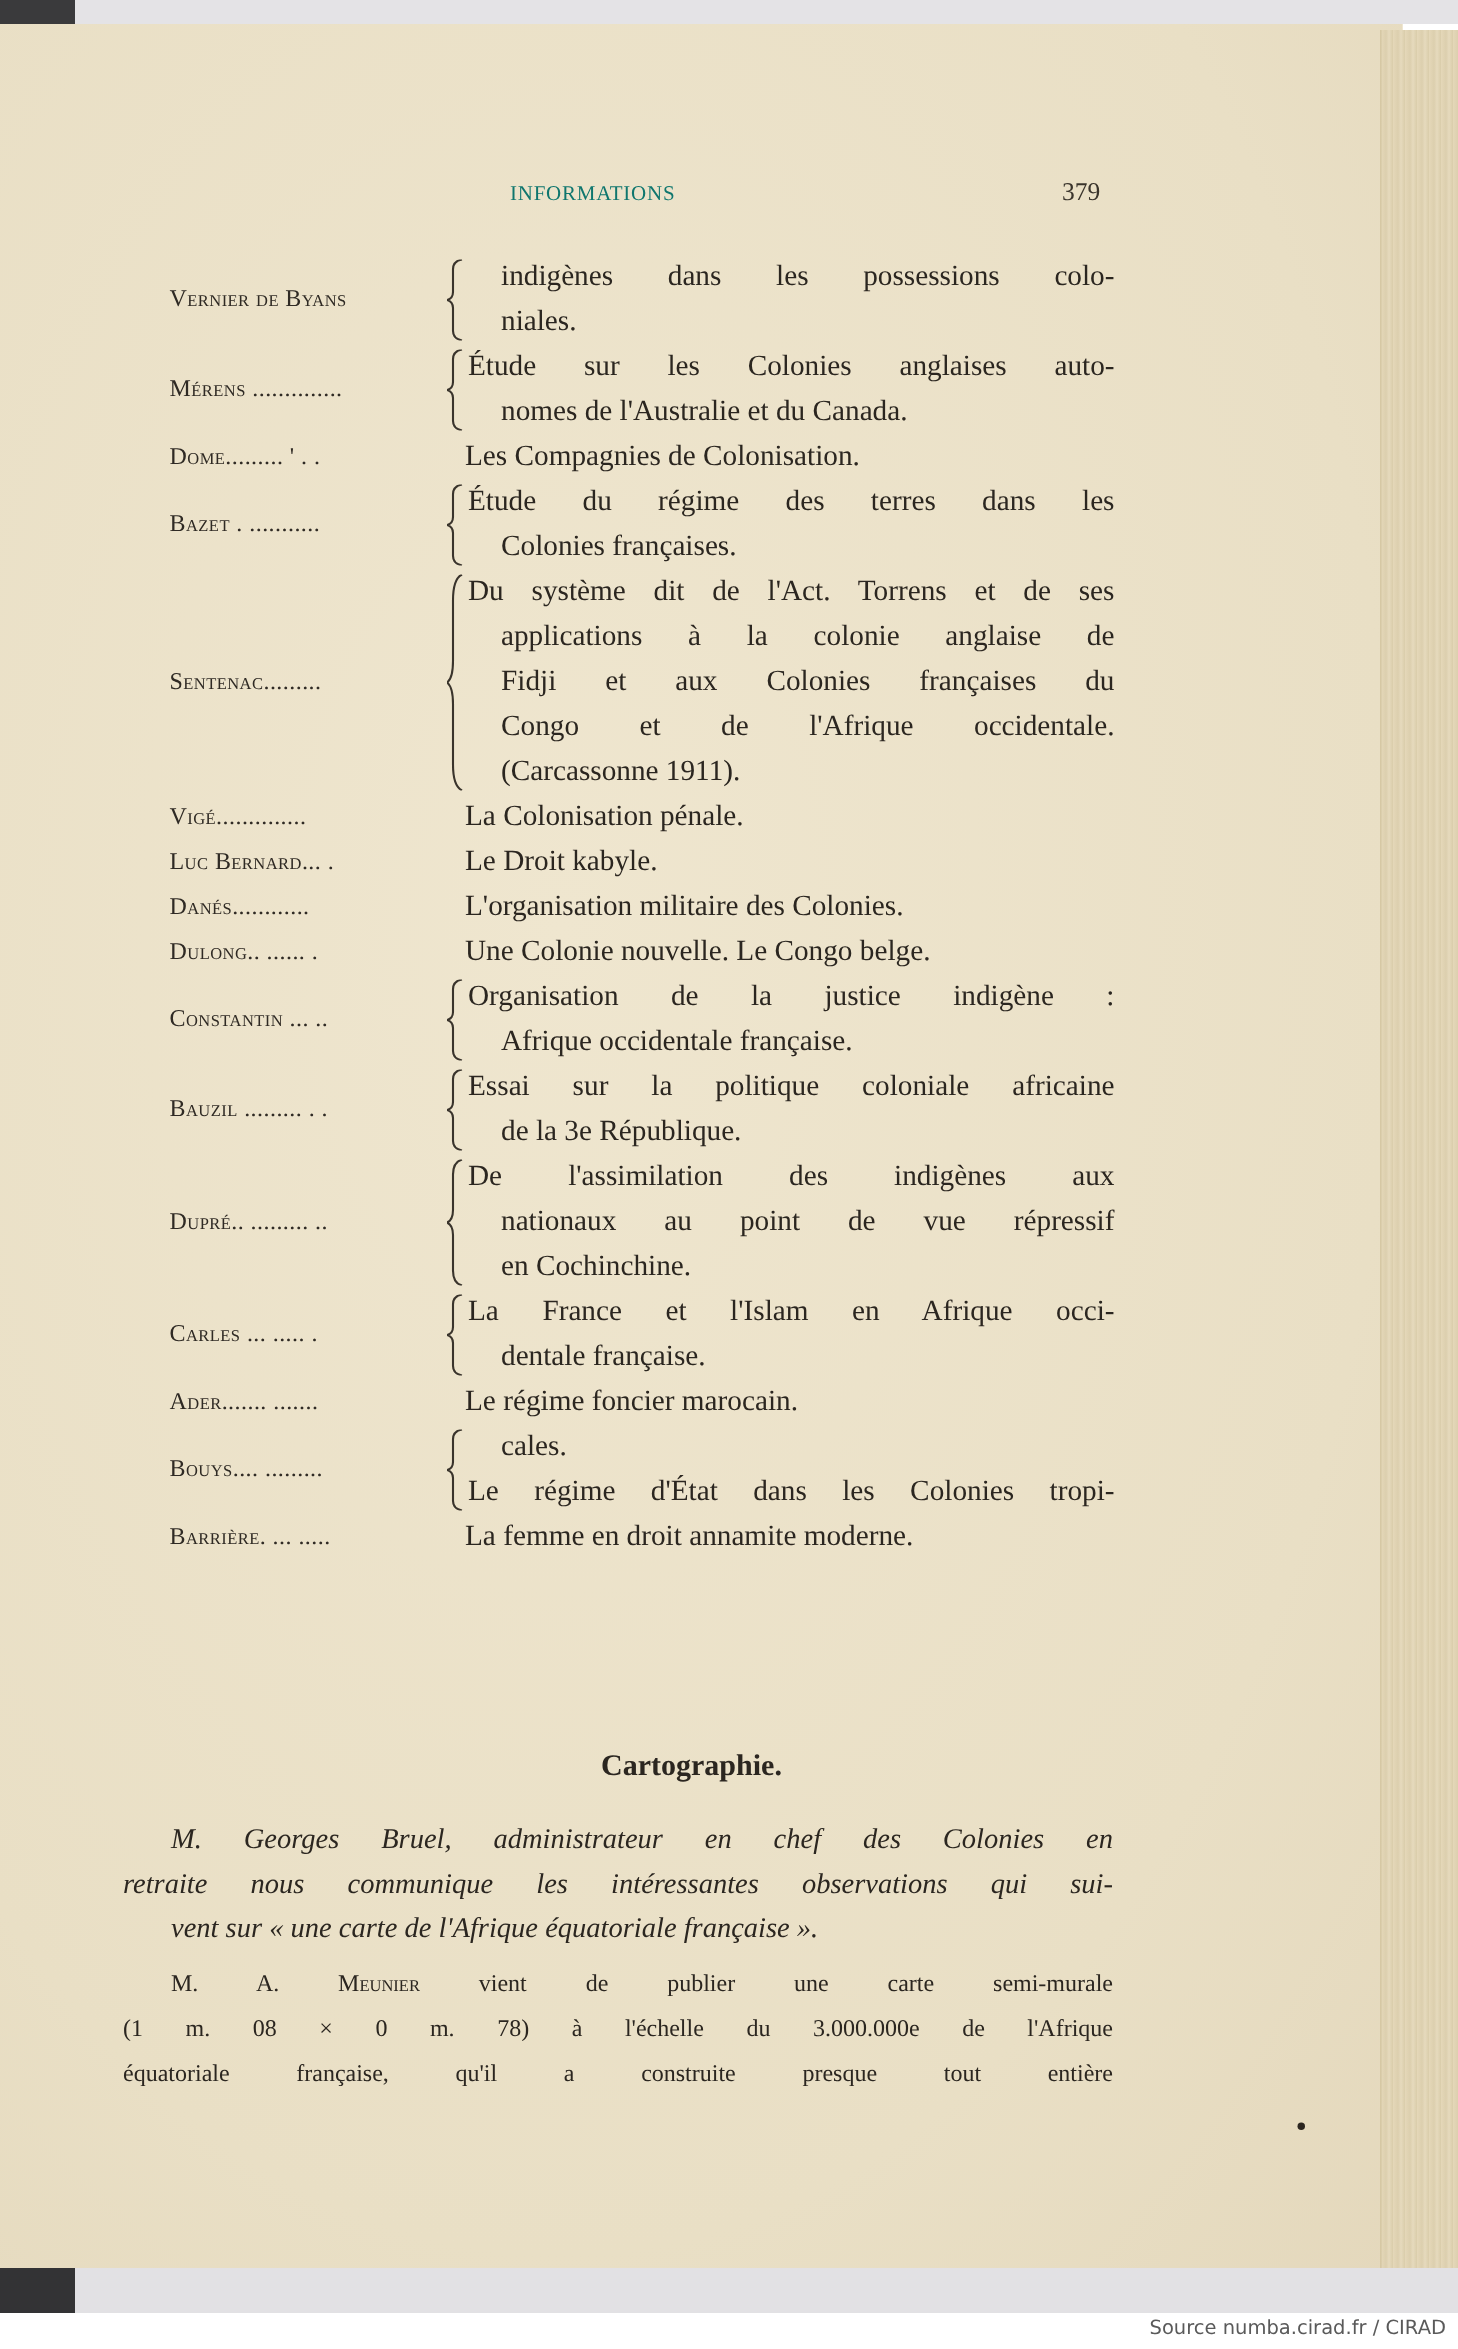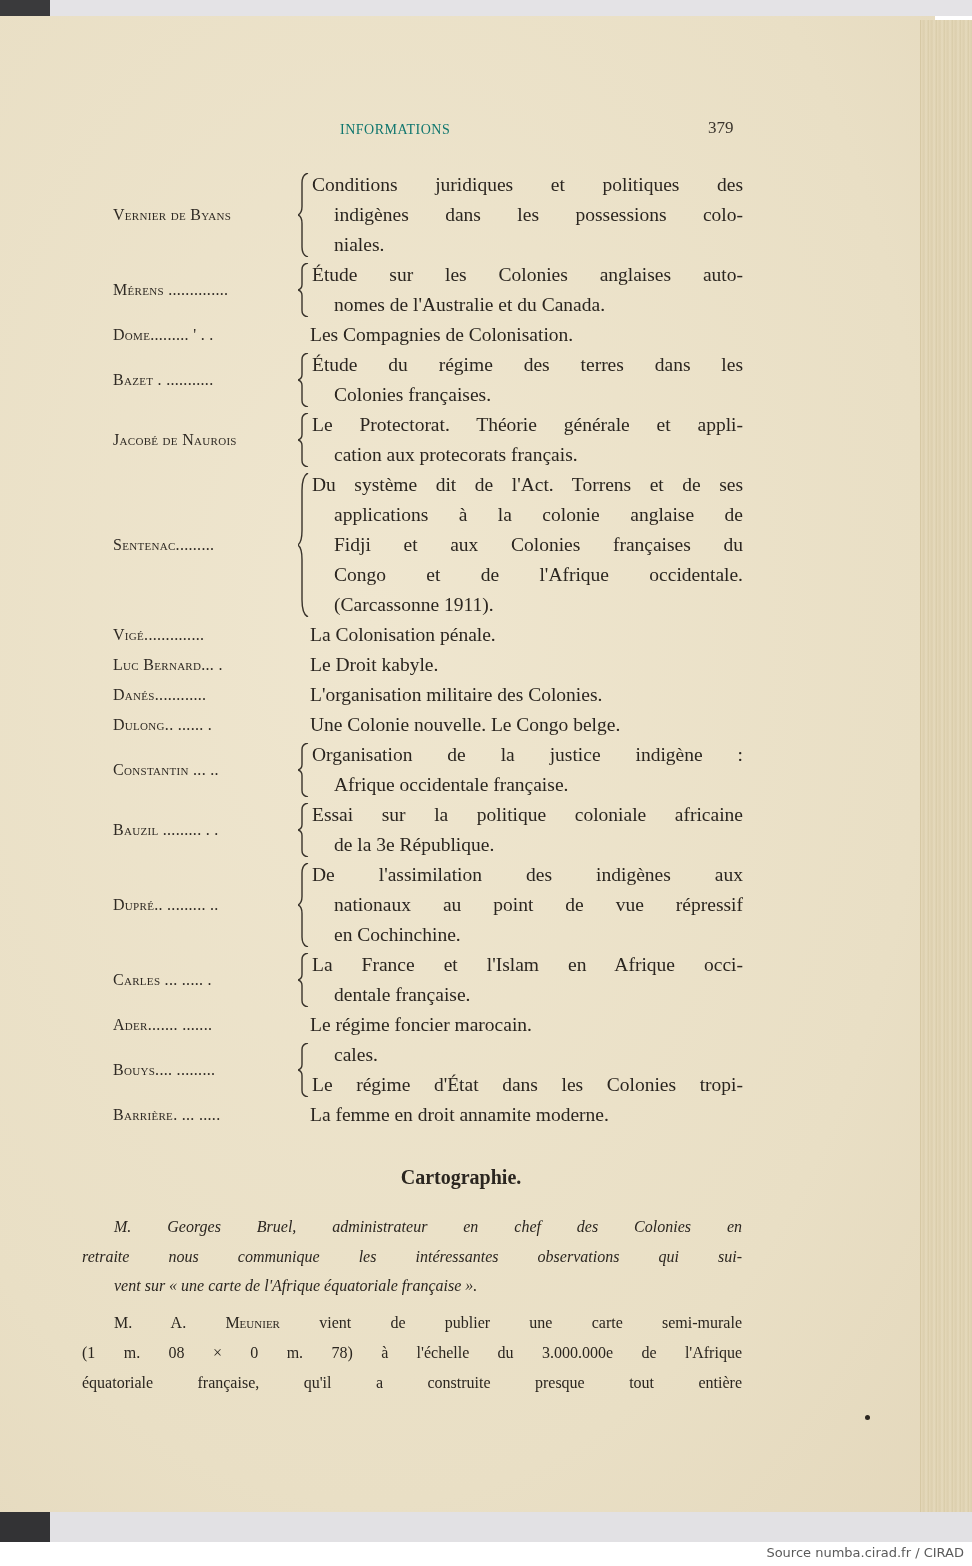--- a/index.html
+++ b/index.html
@@ -43,21 +43,21 @@
   .title-line.last { text-align-last: left; }
   .simple .title-lines { padding-left: 12px; }
   .simple .title-line { text-align-last: left; }
   .section-heading {
     position: absolute; top: 1166px; left: 0; width: 922px; text-align: center;
     font-size: 20px; font-weight: bold; color: #2b2620; font-family: "Liberation Serif", serif;
     padding-left: 0;
   }
   .intro {
     position: absolute; left: 82px; top: 1212px; width: 660px;
-    font-size: 16px; line-height: 29.5px; font-style: italic; color: #2b2620;
+    font-size: 19px; line-height: 29.5px; font-style: italic; color: #2b2620;
   }
   .body-para {
     position: absolute; left: 82px; top: 1308px; width: 660px;
     font-size: 16px; line-height: 30px; color: #2b2620;
   }
   .pline { display: block; text-align: justify; text-align-last: justify; white-space: nowrap; }
   .pline.first { padding-left: 32px; }
   .pline.last { text-align-last: left; margin-left: 32px; }
   .sc { font-variant: small-caps; }
   .source {
@@ -81,21 +81,20 @@
 
 <div class="entries" id="entries">
     <div class="entry">
       <div class="author">Vernier de Byans</div>
       <div class="brace">
         <svg viewBox="0 0 12 100" preserveAspectRatio="none">
           <path d="M10 0 Q4 2 4 12 L4 40 Q4 48 0 50 Q4 52 4 60 L4 88 Q4 98 10 100" fill="none" stroke="#3a342c" stroke-width="1.4" vector-effect="non-scaling-stroke"></path>
         </svg>
       </div>
       <div class="title-lines">
-        <span class="title-line">Conditions juridiques et politiques des</span>
         <span class="title-line indent">indigènes dans les possessions colo-</span>
         <span class="title-line indent last">niales.</span>
       </div>
     </div>
     <div class="entry">
       <div class="author">Mérens ..............</div>
       <div class="brace">
         <svg viewBox="0 0 12 100" preserveAspectRatio="none">
           <path d="M10 0 Q4 2 4 12 L4 40 Q4 48 0 50 Q4 52 4 60 L4 88 Q4 98 10 100" fill="none" stroke="#3a342c" stroke-width="1.4" vector-effect="non-scaling-stroke"></path>
         </svg>
@@ -114,32 +113,20 @@
     <div class="entry">
       <div class="author">Bazet . ...........</div>
       <div class="brace">
         <svg viewBox="0 0 12 100" preserveAspectRatio="none">
           <path d="M10 0 Q4 2 4 12 L4 40 Q4 48 0 50 Q4 52 4 60 L4 88 Q4 98 10 100" fill="none" stroke="#3a342c" stroke-width="1.4" vector-effect="non-scaling-stroke"></path>
         </svg>
       </div>
       <div class="title-lines">
         <span class="title-line">Étude du régime des terres dans les</span>
         <span class="title-line indent last">Colonies françaises.</span>
-      </div>
-    </div>
-    <div class="entry">
-      <div class="author">Jacobé de Naurois</div>
-      <div class="brace">
-        <svg viewBox="0 0 12 100" preserveAspectRatio="none">
-          <path d="M10 0 Q4 2 4 12 L4 40 Q4 48 0 50 Q4 52 4 60 L4 88 Q4 98 10 100" fill="none" stroke="#3a342c" stroke-width="1.4" vector-effect="non-scaling-stroke"></path>
-        </svg>
-      </div>
-      <div class="title-lines">
-        <span class="title-line">Le Protectorat. Théorie générale et appli-</span>
-        <span class="title-line indent last">cation aux protecorats français.</span>
       </div>
     </div>
     <div class="entry">
       <div class="author">Sentenac.........</div>
       <div class="brace">
         <svg viewBox="0 0 12 100" preserveAspectRatio="none">
           <path d="M10 0 Q4 2 4 12 L4 40 Q4 48 0 50 Q4 52 4 60 L4 88 Q4 98 10 100" fill="none" stroke="#3a342c" stroke-width="1.4" vector-effect="non-scaling-stroke"></path>
         </svg>
       </div>
       <div class="title-lines">

